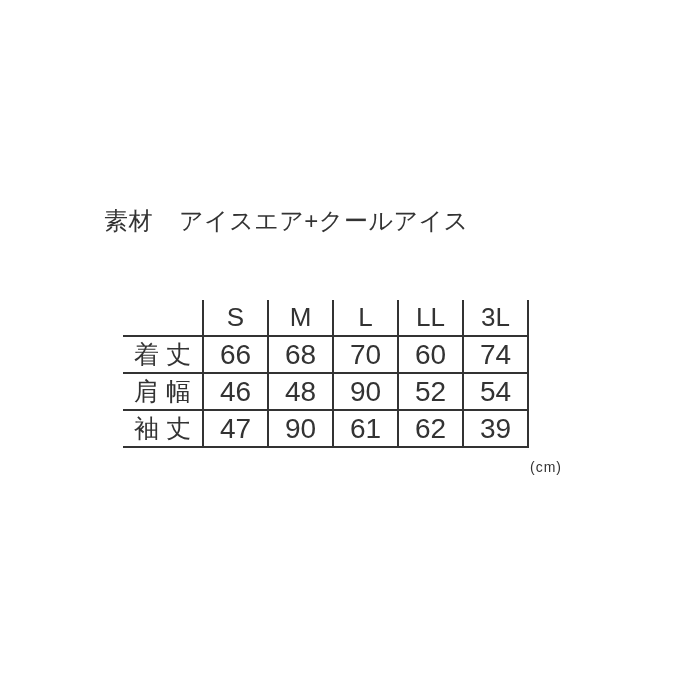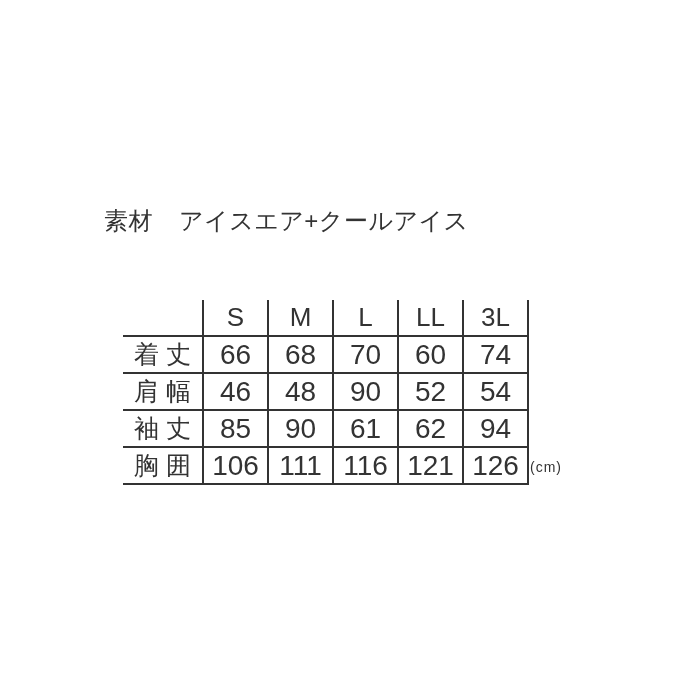--- a/index.html
+++ b/index.html
@@ -130,30 +130,22 @@
     <tr>
       <td class="rowlabel">肩幅</td>
       <td class="num">46</td>
       <td class="num">48</td>
       <td class="num">90</td>
       <td class="num">52</td>
       <td class="num">54</td>
     </tr>
     <tr>
       <td class="rowlabel">袖丈</td>
-      <td class="num">85</td>
+      <td class="num">47</td>
       <td class="num">90</td>
       <td class="num">61</td>
       <td class="num">62</td>
-      <td class="num">94</td>
-    </tr>
-    <tr>
-      <td class="rowlabel">胸囲</td>
-      <td class="num">106</td>
-      <td class="num">111</td>
-      <td class="num">116</td>
-      <td class="num">121</td>
-      <td class="num">126</td>
+      <td class="num">39</td>
     </tr>
   </tbody>
 </table>
 
 <div class="unit-note">(cm)</div>
 
 </body></html>

